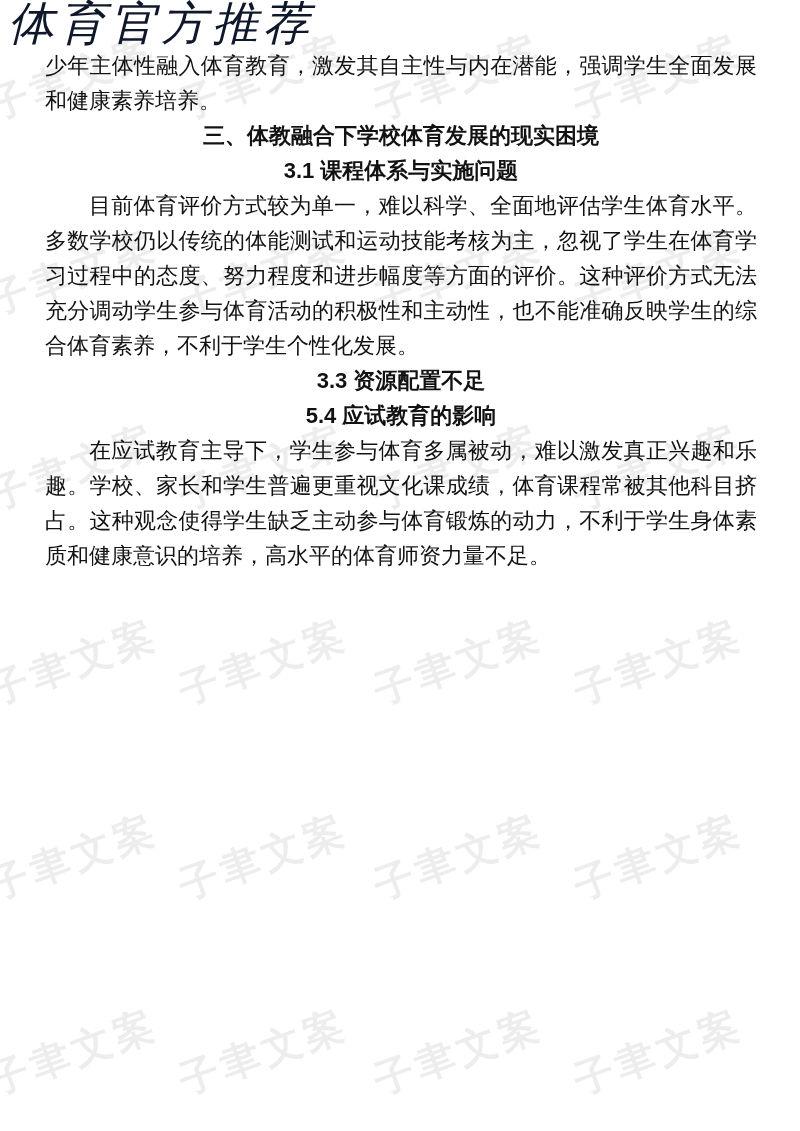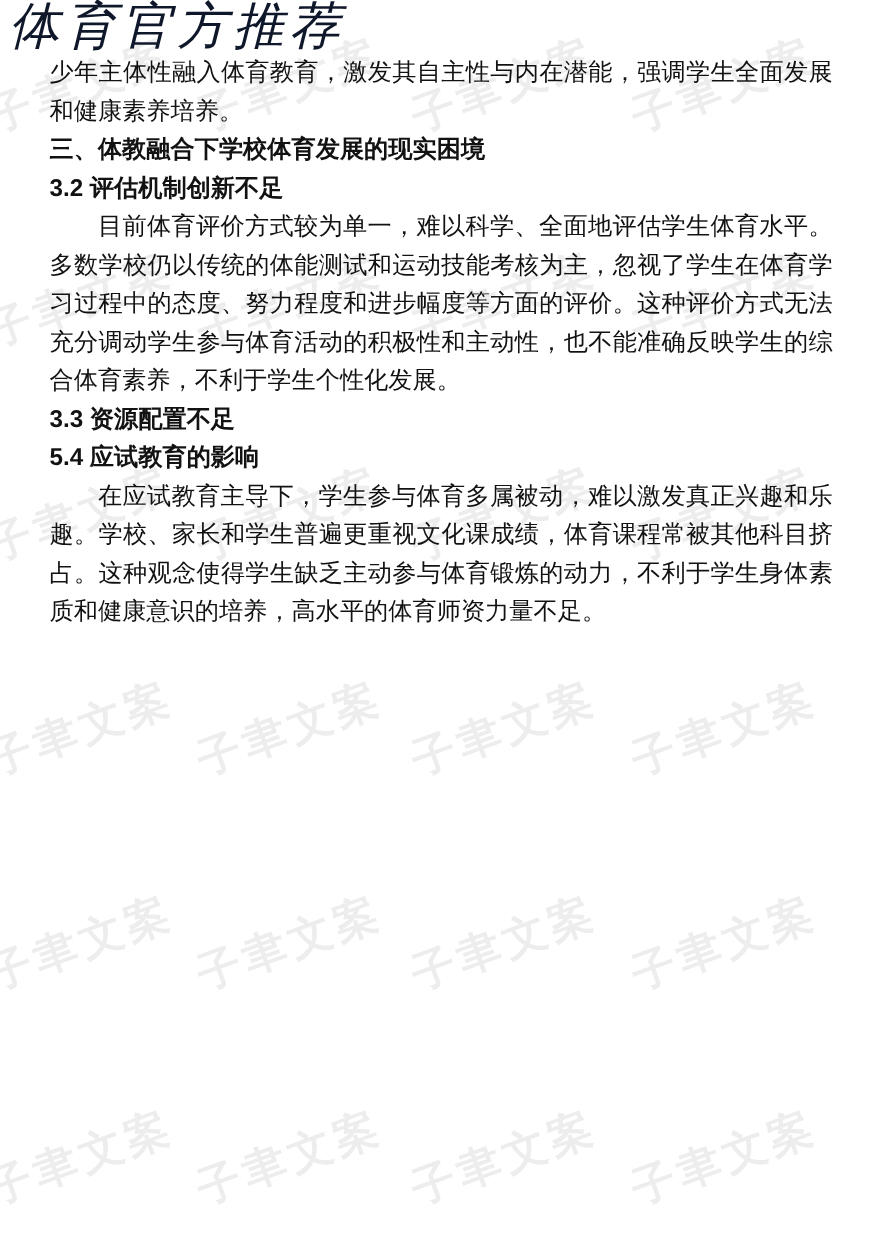--- a/index.html
+++ b/index.html
@@ -59,21 +59,21 @@
     color: #121212;
     text-align: justify;
     word-break: break-all;
   }
   .content p, .content h2, .content h3 {
     margin: 0;
     padding: 0;
     font-size: 22px;
     line-height: 35px;
   }
-  .content h2, .content h3 { font-weight: bold; text-align: left; }
+  .content h2, .content h3 { font-weight: bold; text-align: center; }
   .content p.indent { text-indent: 2em; }
 </style>
 </head>
 <body>
 
 <div class="page">
 
   <div class="watermark-layer">
       <div class="wm" style="left: -15px; top: 50px;">子聿文案</div>
       <div class="wm" style="left: 175px; top: 50px;">子聿文案</div>
@@ -99,20 +99,20 @@
       <div class="wm" style="left: 175px; top: 1025px;">子聿文案</div>
       <div class="wm" style="left: 370px; top: 1025px;">子聿文案</div>
       <div class="wm" style="left: 570px; top: 1025px;">子聿文案</div>
     </div>
 
   <div class="promo-title" style="color: #0f172a; font-style: italic;">体育官方推荐</div>
 
   <div class="content">
       <p>少年主体性融入体育教育，激发其自主性与内在潜能，强调学生全面发展和健康素养培养。</p>
       <h2>三、体教融合下学校体育发展的现实困境</h2>
-      <h3>3.2 评估机制创新不足</h3>
+      <h3>3.1 课程体系与实施问题</h3>
       <p class="indent">目前体育评价方式较为单一，难以科学、全面地评估学生体育水平。多数学校仍以传统的体能测试和运动技能考核为主，忽视了学生在体育学习过程中的态度、努力程度和进步幅度等方面的评价。这种评价方式无法充分调动学生参与体育活动的积极性和主动性，也不能准确反映学生的综合体育素养，不利于学生个性化发展。</p>
       <h3>3.3 资源配置不足</h3>
       <h3>5.4 应试教育的影响</h3>
       <p class="indent">在应试教育主导下，学生参与体育多属被动，难以激发真正兴趣和乐趣。学校、家长和学生普遍更重视文化课成绩，体育课程常被其他科目挤占。这种观念使得学生缺乏主动参与体育锻炼的动力，不利于学生身体素质和健康意识的培养，高水平的体育师资力量不足。</p>
     </div>
 
 </div>
 
 </body></html>

